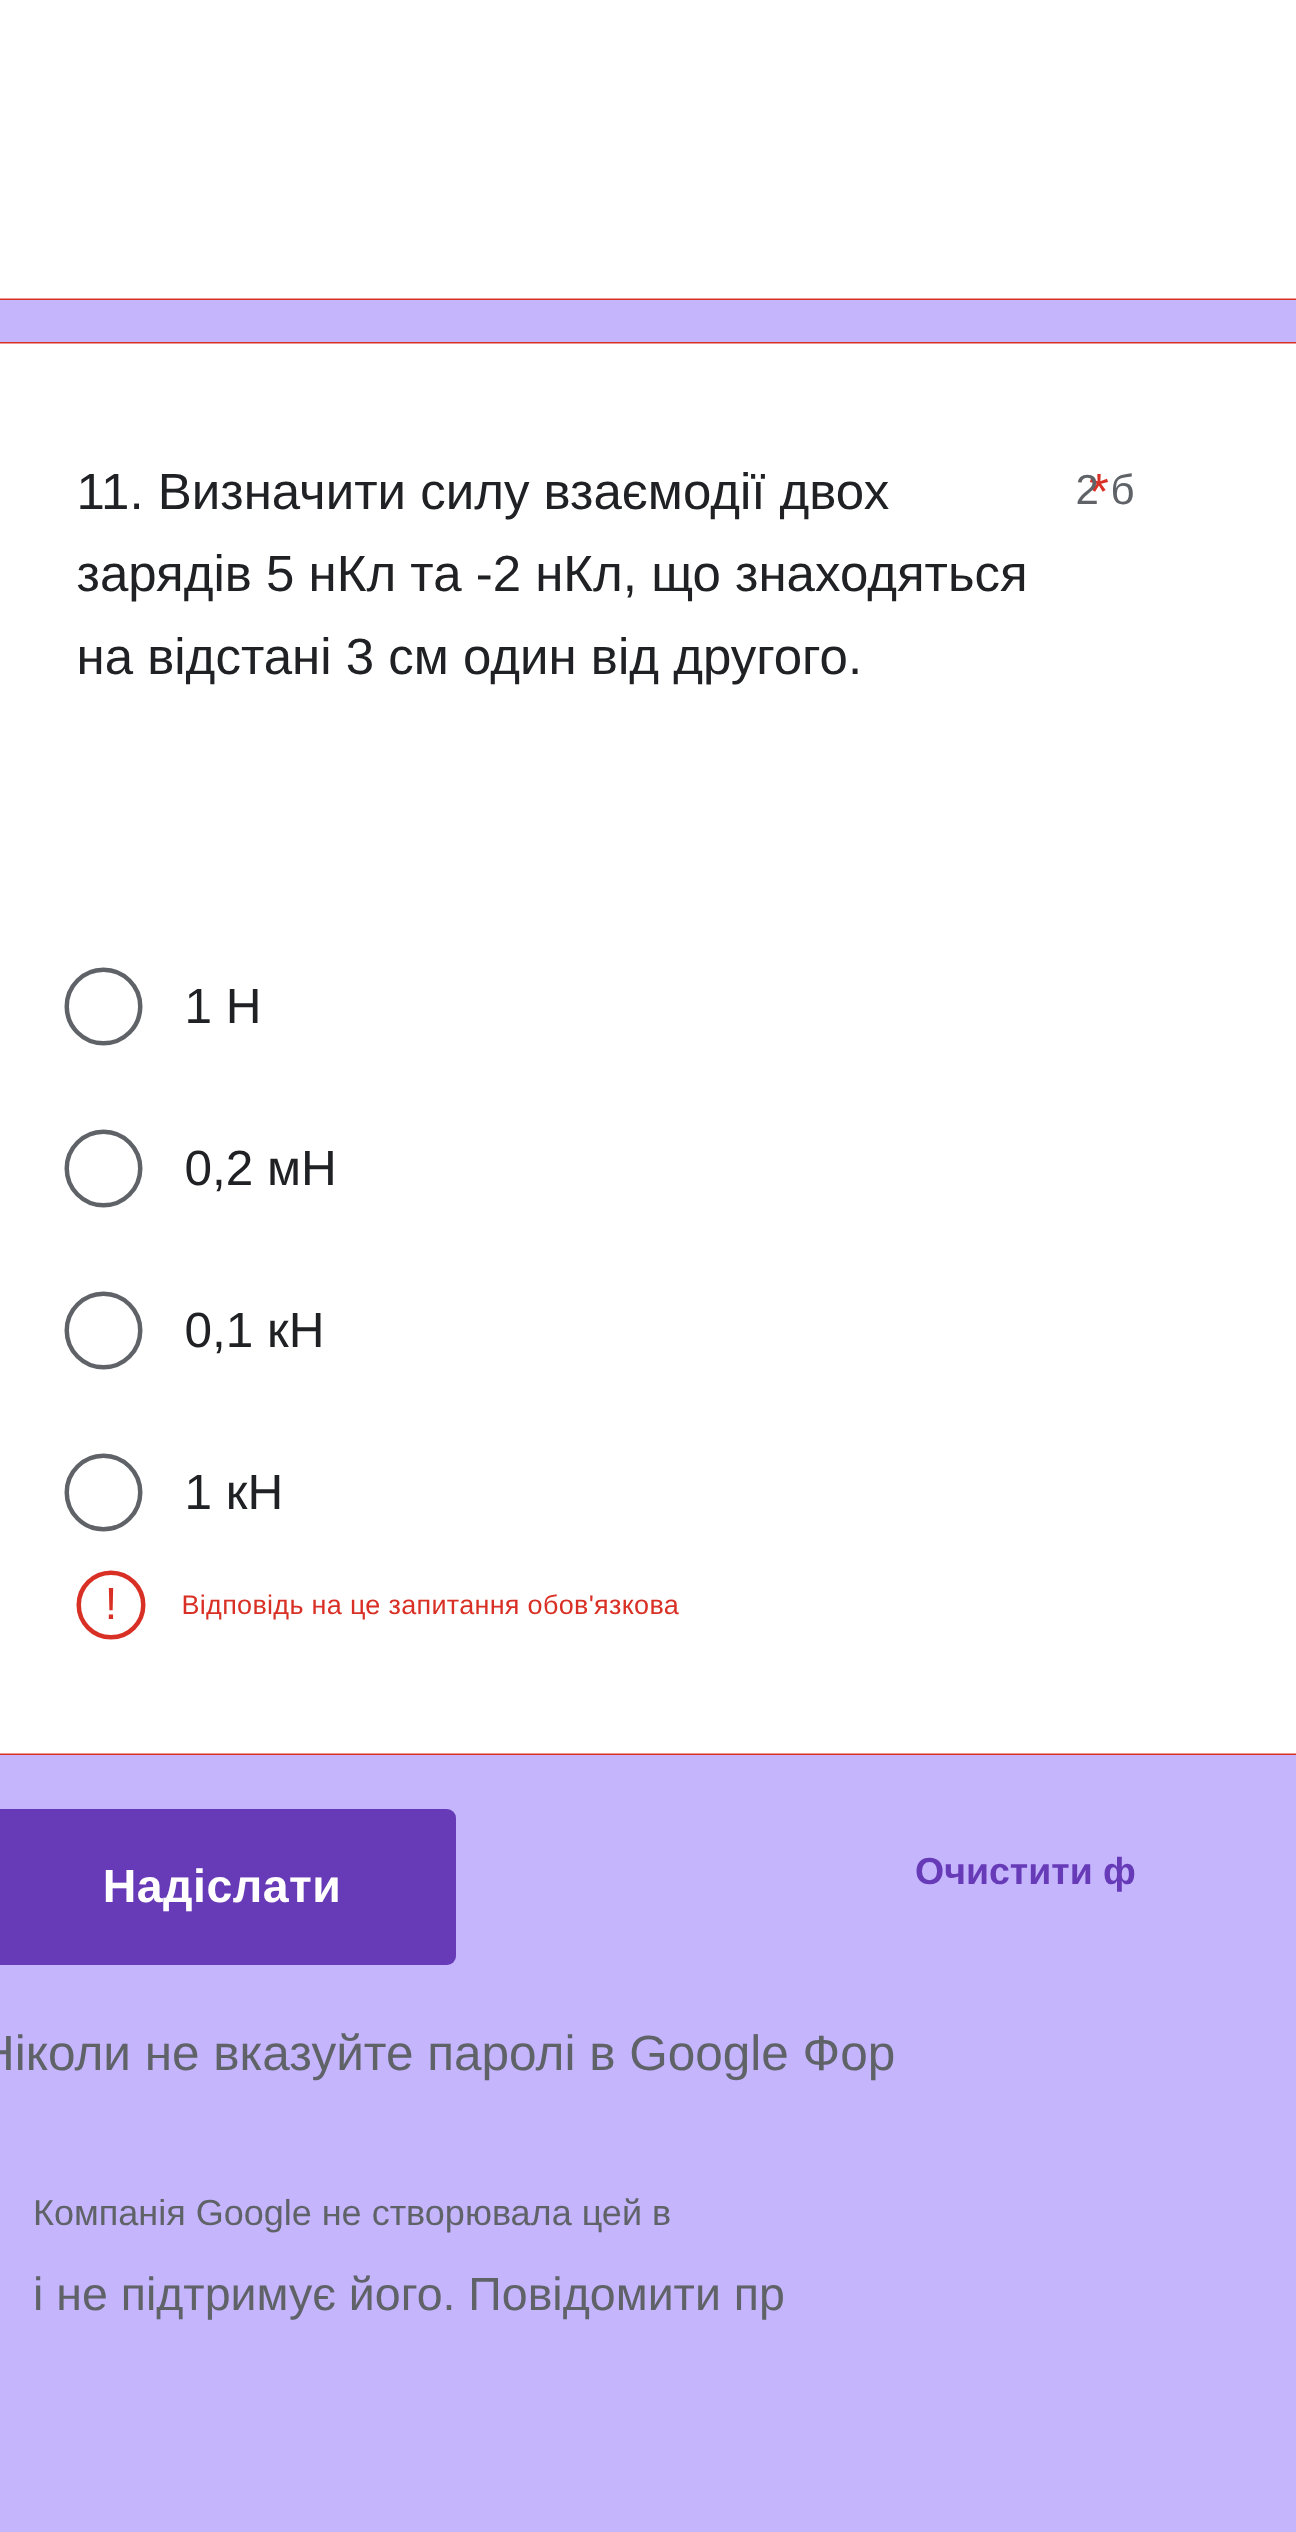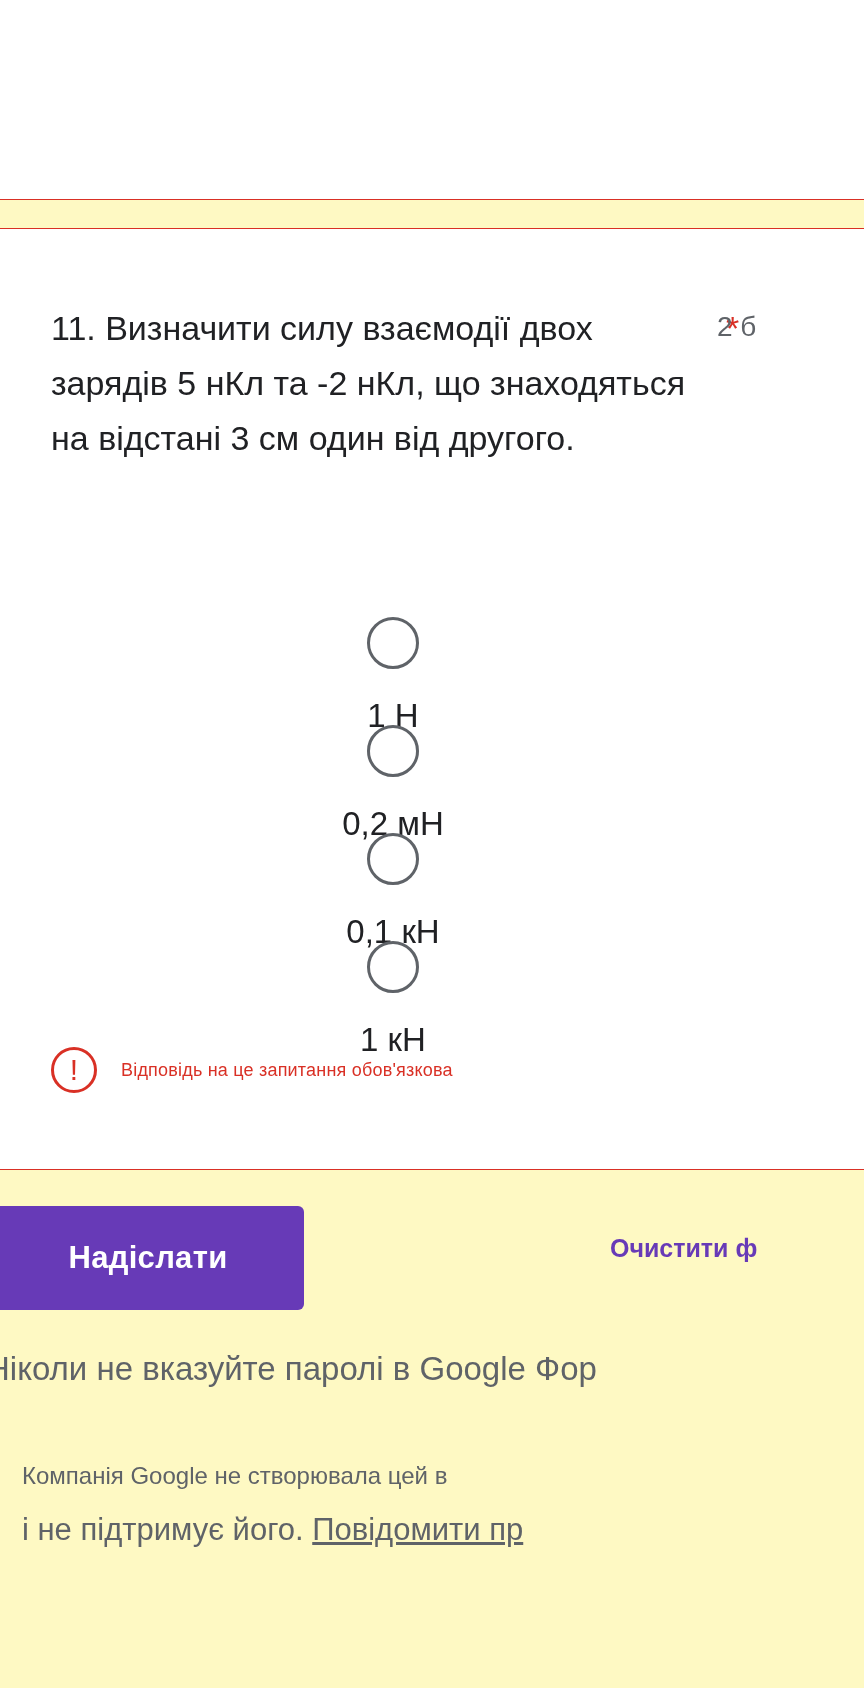--- a/index.html
+++ b/index.html
@@ -6,21 +6,21 @@
     margin: 0;
     padding: 0;
     background: #f0ebf8;
     font-family: "Liberation Sans", sans-serif;
   }
   #page {
     position: relative;
     width: 864px;
     height: 1688px;
     overflow: hidden;
-    background: #fef9c3;
+    background: #c4b5fd;
   }
 
   
   .card {
     position: absolute;
     left: -8px;
     width: 880px;
     background: #ffffff;
     border: 1px solid #dadce0;
     border-radius: 8px;
@@ -104,21 +104,20 @@
     position: absolute;
     left: 50px;
     top: 388px;
     width: 700px;
   }
   .opt {
     display: flex;
     align-items: center;
     height: 108px;
     gap: 28px;
-    flex-direction: column;
   }
   .radio {
     flex: 0 0 auto;
     width: 52px;
     height: 52px;
     border: 3px solid #5f6368;
     border-radius: 50%;
     box-sizing: border-box;
   }
   .opt-label {
@@ -197,21 +196,20 @@
   .foot-line3 {
     position: absolute;
     left: 22px;
     top: 162px;
     font-size: 31px;
     white-space: nowrap;
     color: #5f6368;
   }
   .foot-link {
     color: #5f6368;
-    text-decoration: underline;
     cursor: pointer;
   }
 </style>
 </head>
 <body>
 
 <div id="page">
 
   <div class="card error" id="card-top">
     

